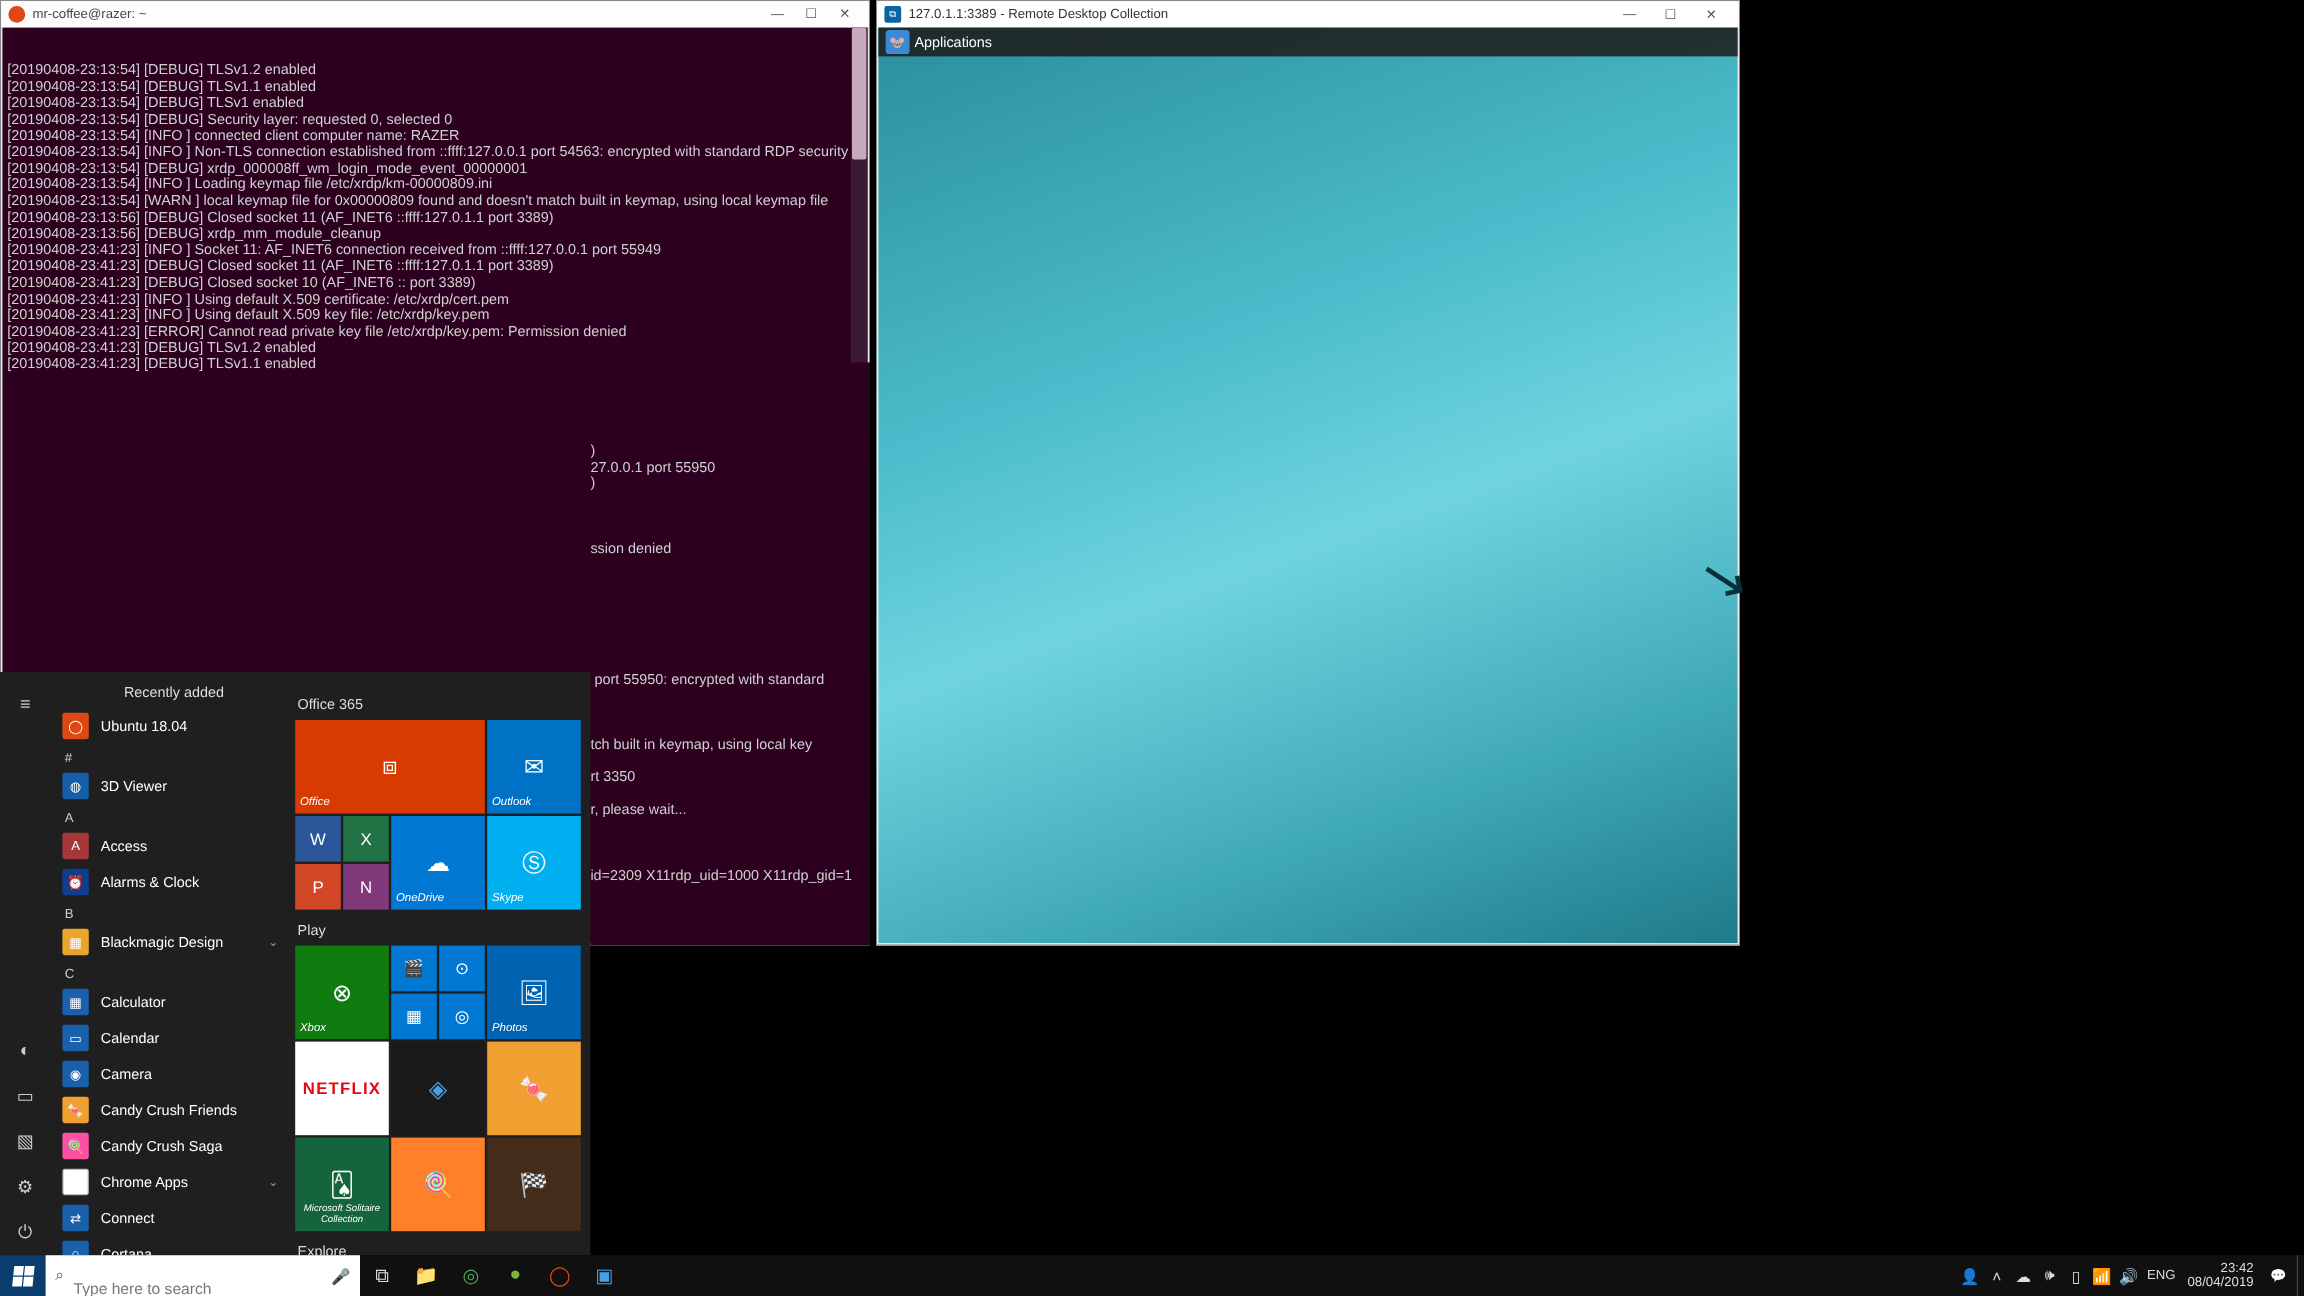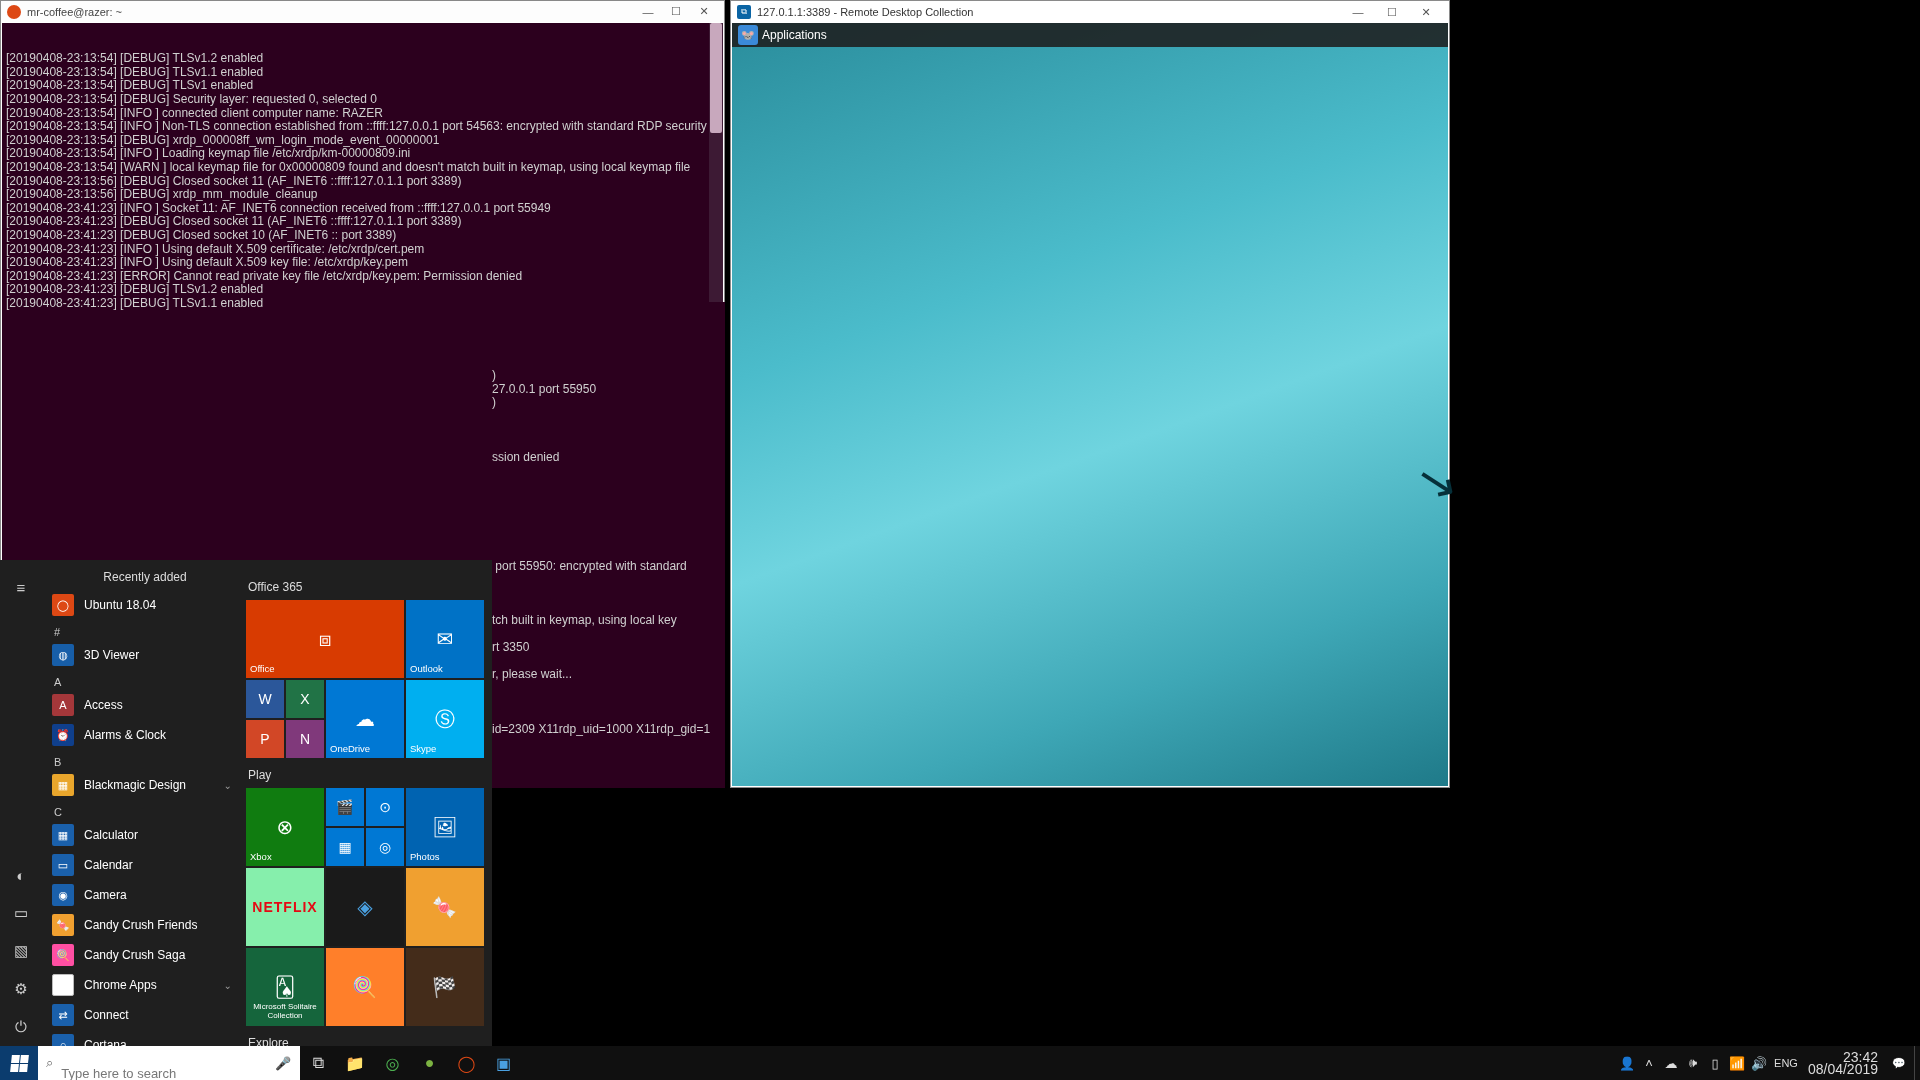--- a/index.html
+++ b/index.html
@@ -44,55 +44,55 @@
 .sm-apps .letter{font-size:11px;color:#ccc;padding:6px 8px 2px;}
 .app-row{display:flex;align-items:center;height:30px;padding:0 6px;gap:10px;}
 .app-row .aicon{width:22px;height:22px;border-radius:2px;display:flex;align-items:center;justify-content:center;font-size:11px;color:#fff;}
 .app-row .chev{margin-left:auto;margin-right:6px;color:#999;font-size:10px;}
 .sm-tiles{flex:1;padding:6px 8px 0 2px;overflow:hidden;margin-top:12px;}
 .sm-tiles .grp{font-size:12px;color:#ddd;padding:2px 2px 6px;}
 .tile-grid{display:grid;grid-template-columns:repeat(6,38px);grid-auto-rows:38px;gap:2px;margin-bottom:8px;}
 .tile{display:flex;flex-direction:column;justify-content:flex-end;padding:4px;color:#fff;font-size:10px;position:relative;overflow:hidden;}
 .tile .tic{position:absolute;inset:0;display:flex;align-items:center;justify-content:center;font-size:20px;}
 .tile.sml .tic{font-size:14px;}
-.tile .tl{position:relative;z-index:2;font-size:9.5px;line-height:11px;}
+.tile .tl{position:relative;z-index:2;font-size:9.5px;line-height:11px;font-style:italic;}
 .t-office{background:#d83b01;grid-column:span 4;grid-row:span 2;}
 .t-outlook{background:#0072c6;grid-column:span 2;grid-row:span 2;}
 .t-word{background:#2b579a;}
 .t-excel{background:#217346;}
 .t-onedrive{background:#0078d4;grid-column:span 2;grid-row:span 2;}
 .t-skype{background:#00aff0;grid-column:span 2;grid-row:span 2;}
 .t-ppt{background:#d24726;}
 .t-onenote{background:#80397b;}
 .t-xbox{background:#107c10;grid-column:span 2;grid-row:span 2;}
 .t-movies{background:#0078d4;}
 .t-tips{background:#0078d4;}
 .t-photos{background:#0063b1;grid-column:span 2;grid-row:span 2;}
 .t-calc{background:#0078d4;}
 .t-weather{background:#0078d4;}
-.t-netflix{background:#86efac;grid-column:span 2;grid-row:span 2;}
+.t-netflix{background:#ffffff;grid-column:span 2;grid-row:span 2;}
 .t-pse{background:#1a1a1a;grid-column:span 2;grid-row:span 2;}
 .t-friends{background:#f0a030;grid-column:span 2;grid-row:span 2;}
 .t-netflix .tic{color:#e50914;font-weight:700;font-size:14px;letter-spacing:1px;}
 .t-sol{background:#15653c;grid-column:span 2;grid-row:span 2;}
 .t-ccs{background:#ff7f2a;grid-column:span 2;grid-row:span 2;}
 .t-asphalt{background:#442c1a;grid-column:span 2;grid-row:span 2;}
 .t-sol .tl{text-align:center;font-size:8px;line-height:9px;align-self:center;margin-top:auto;margin-bottom:2px;}
 
 
 .taskbar{position:absolute;left:0;bottom:0;width:100%;height:34px;background:#101010;display:flex;align-items:center;color:#fff;}
 .tb-start{width:38px;height:34px;display:flex;align-items:center;justify-content:center;background:#0b3c6e;}
 .winlogo{display:grid;grid-template-columns:8px 8px;grid-template-rows:8px 8px;gap:1px;transform:skewX(-6deg);}
 .winlogo span{background:#fff;}
 .tb-search{width:262px;height:34px;background:#fff;display:flex;align-items:center;padding:0 8px;color:#666;font-size:13px;gap:8px;}
 .tb-search .mic{margin-left:auto;color:#888;}
 .tb-btn{width:37px;height:34px;display:flex;align-items:center;justify-content:center;font-size:16px;color:#ddd;}
 .tb-right{margin-left:auto;display:flex;align-items:center;height:34px;color:#ddd;font-size:11px;}
 .tb-right .tico{width:22px;height:34px;display:flex;align-items:center;justify-content:center;font-size:13px;}
-.tb-clock{display:flex;flex-direction:column;align-items:flex-end;justify-content:center;padding:0 6px;line-height:12px;font-size:14px;}
+.tb-clock{display:flex;flex-direction:column;align-items:flex-end;justify-content:center;padding:0 6px;line-height:12px;font-size:11px;}
 .tb-notif{width:30px;height:34px;display:flex;align-items:center;justify-content:center;}
 .tb-showdesk{width:6px;height:34px;border-left:1px solid #444;}
 
 
 .bg-ub{background:#dd4814;}
 .bg-3d{background:#175ea8;}
 .bg-ac{background:#a4373a;}
 .bg-al{background:#0f3f8c;}
 .bg-bm{background:#e9a62c;}
 .bg-cal{background:#1a60ab;}

